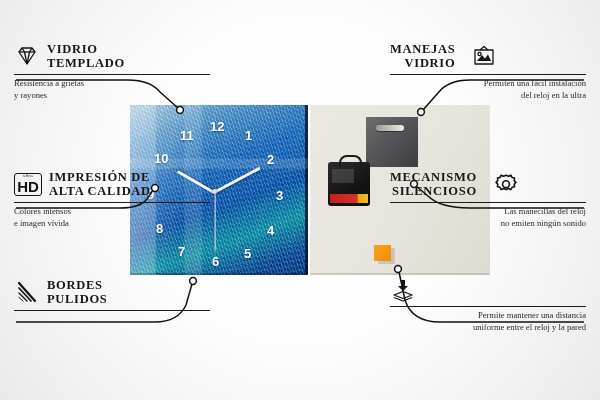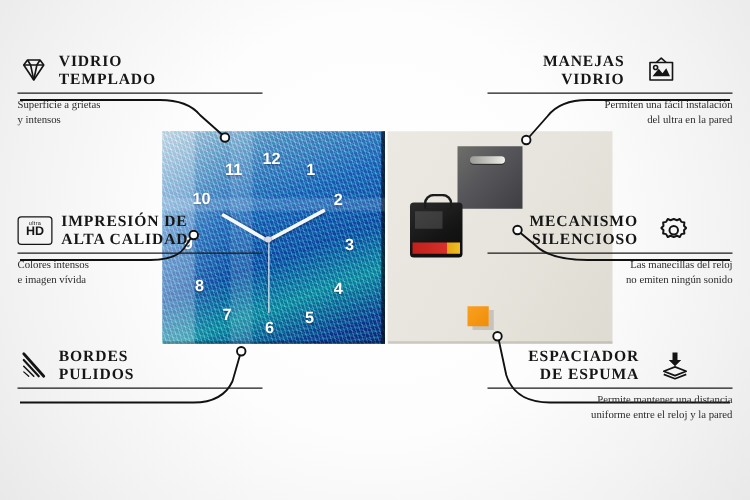--- a/index.html
+++ b/index.html
@@ -80,42 +80,42 @@
     position:absolute;left:64px;top:140px;width:17px;height:16px;
     background:linear-gradient(135deg,#f9a120,#ef8d08);
     box-shadow:4px 3px 0 rgba(90,88,80,.22);
   }
   
   .lines{position:absolute;left:0;top:0;width:600px;height:400px;pointer-events:none;}
   
   .feat{position:absolute;width:196px;}
   .feat .head{display:flex;align-items:center;gap:7px;}
   .feat.left .head{justify-content:flex-start;}
-  .feat.right .head{justify-content:center;gap:16px;}
+  .feat.right .head{justify-content:flex-start;gap:16px;}
   .feat .title{
     font-family:"Liberation Serif", serif;font-weight:bold;
     font-size:12.5px;letter-spacing:.7px;color:#161616;line-height:1.12;
   }
   .feat.left .title{text-align:left;}
   .feat.right .title{text-align:right;}
   .feat .rule{height:1.4px;background:#1a1a1a;margin:4px 0 3px 0;}
   .feat .sub{
     font-family:"Liberation Serif", serif;font-size:8.6px;color:#2a2a2a;
     line-height:1.32;
   }
   .feat.left .sub{text-align:left;}
   .feat.right .sub{text-align:right;}
   .ico{width:26px;height:24px;flex:0 0 auto;display:block;}
   .hdbox{
     width:26px;height:21px;border:1.6px solid #141414;border-radius:3px;
     display:flex;flex-direction:column;align-items:center;justify-content:center;
     line-height:1;flex:0 0 auto;
   }
   .hdbox .u{font-family:"Liberation Sans", sans-serif;font-size:4.4px;letter-spacing:.3px;color:#141414;}
-  .hdbox .h{font-family:"Liberation Sans", sans-serif;font-weight:bold;font-size:10px;color:#141414;margin-top:.5px;}
+  .hdbox .h{font-family:"Liberation Sans", sans-serif;font-weight:bold;font-size:15px;color:#141414;margin-top:.5px;}
   
   #f-vidrio   {left:14px;  top:42px;}
   #f-impresion{left:14px;  top:170px;}
   #f-bordes   {left:14px;  top:278px;}
   #f-manejas  {left:390px; top:42px;}
   #f-mecanismo{left:390px; top:170px;}
   #f-espaciador{left:390px;top:278px;}
 </style>
 </head>
 <body>
@@ -190,22 +190,22 @@
             <path d="M18,4 L15.5,8 L13,20"></path>
         </g>
       </svg>
       <div class="title">
         <div>VIDRIO</div>
         <div>TEMPLADO</div>
       </div>
     </div>
     <div class="rule"></div>
     <div class="sub">
-      <div>Superficie a grietas</div>
-      <div>y intensos</div>
+      <div>Resistencia a grietas</div>
+      <div>y rayones</div>
     </div>
   </div>
 
   <div class="feat left" id="f-impresion">
     <div class="head">
       <div class="hdbox">
         <span class="u">ultra</span>
         <span class="h">HD</span>
       </div>
       <div class="title">
@@ -249,21 +249,21 @@
           <path d="M9,6 L13,2.5 L17,6"></path>
           <rect x="4" y="6" width="18" height="14"></rect>
           <path d="M6,17 L11,11 L14,14.5 L17,10.5 L20,17 Z" fill="#141414" stroke="none"></path>
           <circle cx="8.5" cy="10" r="1.6"></circle>
         </g>
       </svg>
     </div>
     <div class="rule"></div>
     <div class="sub">
       <div>Permiten una fácil instalación</div>
-      <div>del ultra en la pared</div>
+      <div>del reloj en la ultra</div>
     </div>
   </div>
 
   <div class="feat right" id="f-mecanismo">
     <div class="head">
       <div class="title">
         <div>MECANISMO</div>
         <div>SILENCIOSO</div>
       </div>
       <svg class="ico" viewBox="0 0 26 24">
@@ -275,24 +275,20 @@
     </div>
     <div class="rule"></div>
     <div class="sub">
       <div>Las manecillas del reloj</div>
       <div>no emiten ningún sonido</div>
     </div>
   </div>
 
   <div class="feat right" id="f-espaciador">
     <div class="head">
-      <div class="title">
-        <div>ESPACIADOR</div>
-        <div>DE ESPUMA</div>
-      </div>
       <svg class="ico" viewBox="0 0 26 24">
         <g fill="none" stroke="#141414" stroke-width="1.3" stroke-linejoin="round">
           <path d="M11,2 h4 v6 h3 l-5,5 -5,-5 h3 z" fill="#141414" stroke="none"></path>
           <path d="M13,13.5 L22,17 L13,20.5 L4,17 Z"></path>
           <path d="M4,19.5 L13,23 L22,19.5"></path>
         </g>
       </svg>
     </div>
     <div class="rule"></div>
     <div class="sub">

